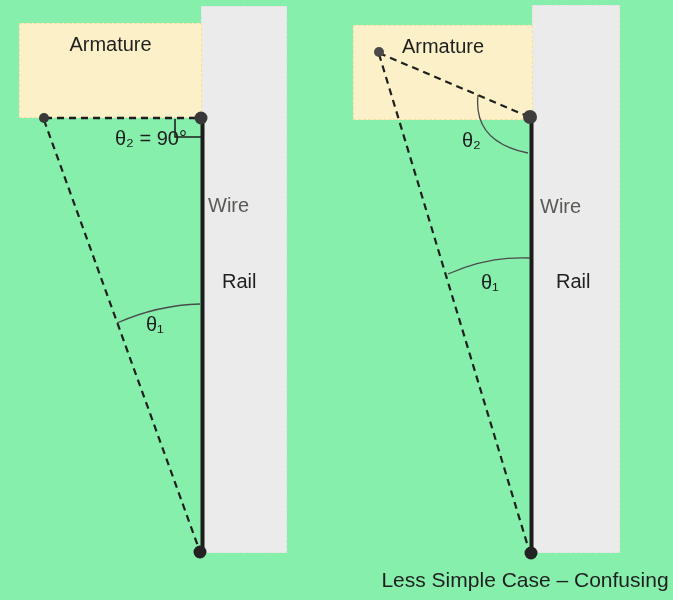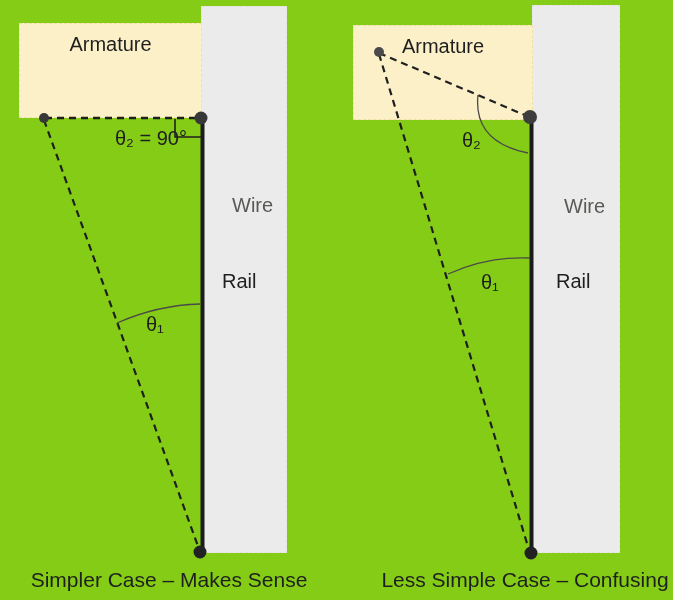--- a/index.html
+++ b/index.html
@@ -1,21 +1,21 @@
 <!DOCTYPE html>
 <html><head>
 <meta charset="utf-8">
 <style>
   html, body { margin: 0; padding: 0; background: #ffffff; }
   body { font-family: "Liberation Sans", sans-serif; }
   .canvas {
     position: relative;
     width: 673px;
     height: 600px;
-    background: #84cc16;
+    background: #86efac;
     overflow: hidden;
   }
   .rail {
     position: absolute;
     background: #ebebeb;
     border: 1px dashed #e2e2e2;
     box-sizing: border-box;
   }
   .rail-left  { left: 201px; top: 6px;  width: 86px; height: 547px; }
   .rail-right { left: 532px; top: 5px;  width: 88px; height: 548px; }
@@ -39,21 +39,21 @@
     line-height: 1.1;
     white-space: nowrap;
   }
   .lbl-armature { text-align: center; }
   .lbl-armature-left  { left: 19px;  top: 33px; width: 183px; }
   .lbl-armature-right { left: 353px; top: 35px; width: 180px; }
   .lbl-theta2-left  { left: 99px;  top: 127px; margin-left: 16px; }
   .lbl-theta2-right { left: 462px; top: 129px; }
   .lbl-theta1-left  { left: 146px; top: 313px; }
   .lbl-theta1-right { left: 481px; top: 271px; }
-  .lbl-wire { color: #595955; margin-left: 24px; }
+  .lbl-wire { color: #595955; }
   .lbl-wire-left  { left: 208px; top: 194px; }
   .lbl-wire-right { left: 540px; top: 195px; }
   .lbl-rail-left  { left: 222px; top: 270px; }
   .lbl-rail-right { left: 556px; top: 270px; }
   .caption {
     position: absolute;
     top: 568px;
     font-size: 21px;
     color: #1f1f1f;
     text-align: center;
@@ -102,21 +102,20 @@
     <circle cx="379" cy="52" r="5" fill="#4a4a4a"></circle>
     <circle cx="530" cy="117" r="7" fill="#3d3d3d"></circle>
     <circle cx="531" cy="553" r="6.5" fill="#222222"></circle>
   </svg>
 
   <div class="lbl lbl-armature lbl-armature-left">Armature</div>
   <div class="lbl lbl-theta2-left">θ₂ = 90°</div>
   <div class="lbl lbl-wire lbl-wire-left">Wire</div>
   <div class="lbl lbl-rail-left">Rail</div>
   <div class="lbl lbl-theta1-left">θ₁</div>
-  <div class="caption caption-left">Simpler Case – Makes Sense</div>
 
   <div class="lbl lbl-armature lbl-armature-right">Armature</div>
   <div class="lbl lbl-theta2-right">θ₂</div>
   <div class="lbl lbl-wire lbl-wire-right">Wire</div>
   <div class="lbl lbl-rail-right">Rail</div>
   <div class="lbl lbl-theta1-right">θ₁</div>
   <div class="caption caption-right">Less Simple Case – Confusing</div>
 
 </div>
 

